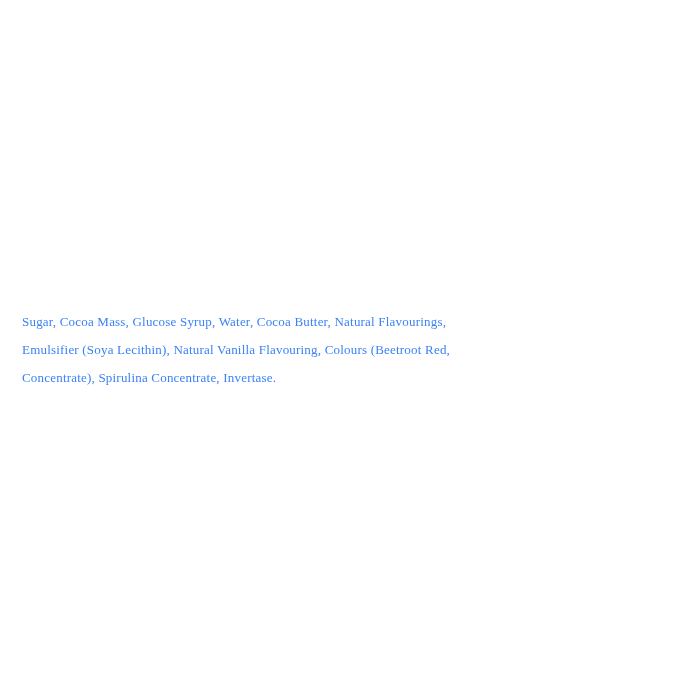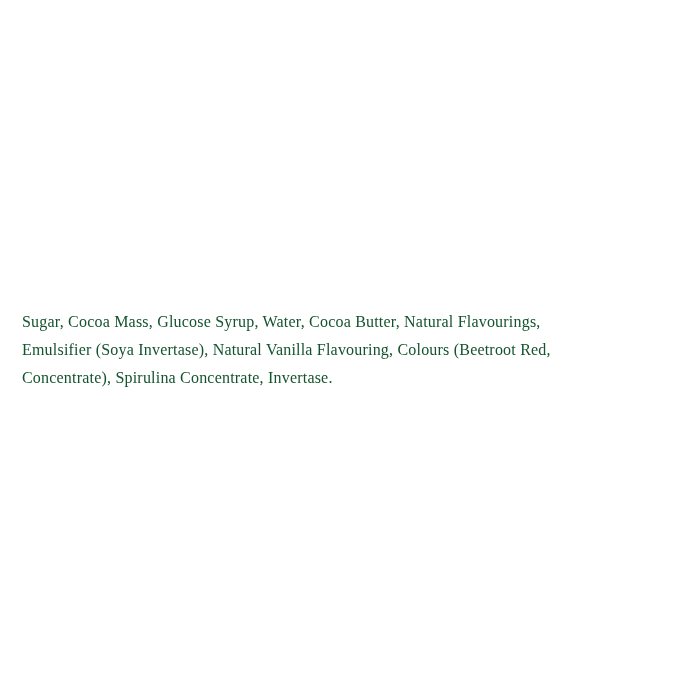--- a/index.html
+++ b/index.html
@@ -12,29 +12,29 @@
     background: #ffffff;
     overflow: hidden;
     position: relative;
     font-family: "Liberation Serif", serif;
   }
   .ingredients-block {
     position: absolute;
     left: 22px;
     top: 308px;
     width: 660px;
-    color: #14532d;
-    font-size: 16px;
+    color: #3b82f6;
+    font-size: 13px;
     line-height: 28px;
     letter-spacing: 0.2px;
   }
   .ingredient-line {
     white-space: nowrap;
   }
 </style>
 </head>
 <body>
 
 <div class="ingredients-block">
   <div class="ingredient-line">Sugar, Cocoa Mass, Glucose Syrup, Water, Cocoa Butter, Natural Flavourings,</div>
-  <div class="ingredient-line">Emulsifier (Soya Invertase), Natural Vanilla Flavouring, Colours (Beetroot Red,</div>
+  <div class="ingredient-line">Emulsifier (Soya Lecithin), Natural Vanilla Flavouring, Colours (Beetroot Red,</div>
   <div class="ingredient-line">Concentrate), Spirulina Concentrate, Invertase.</div>
 </div>
 
 </body></html>

